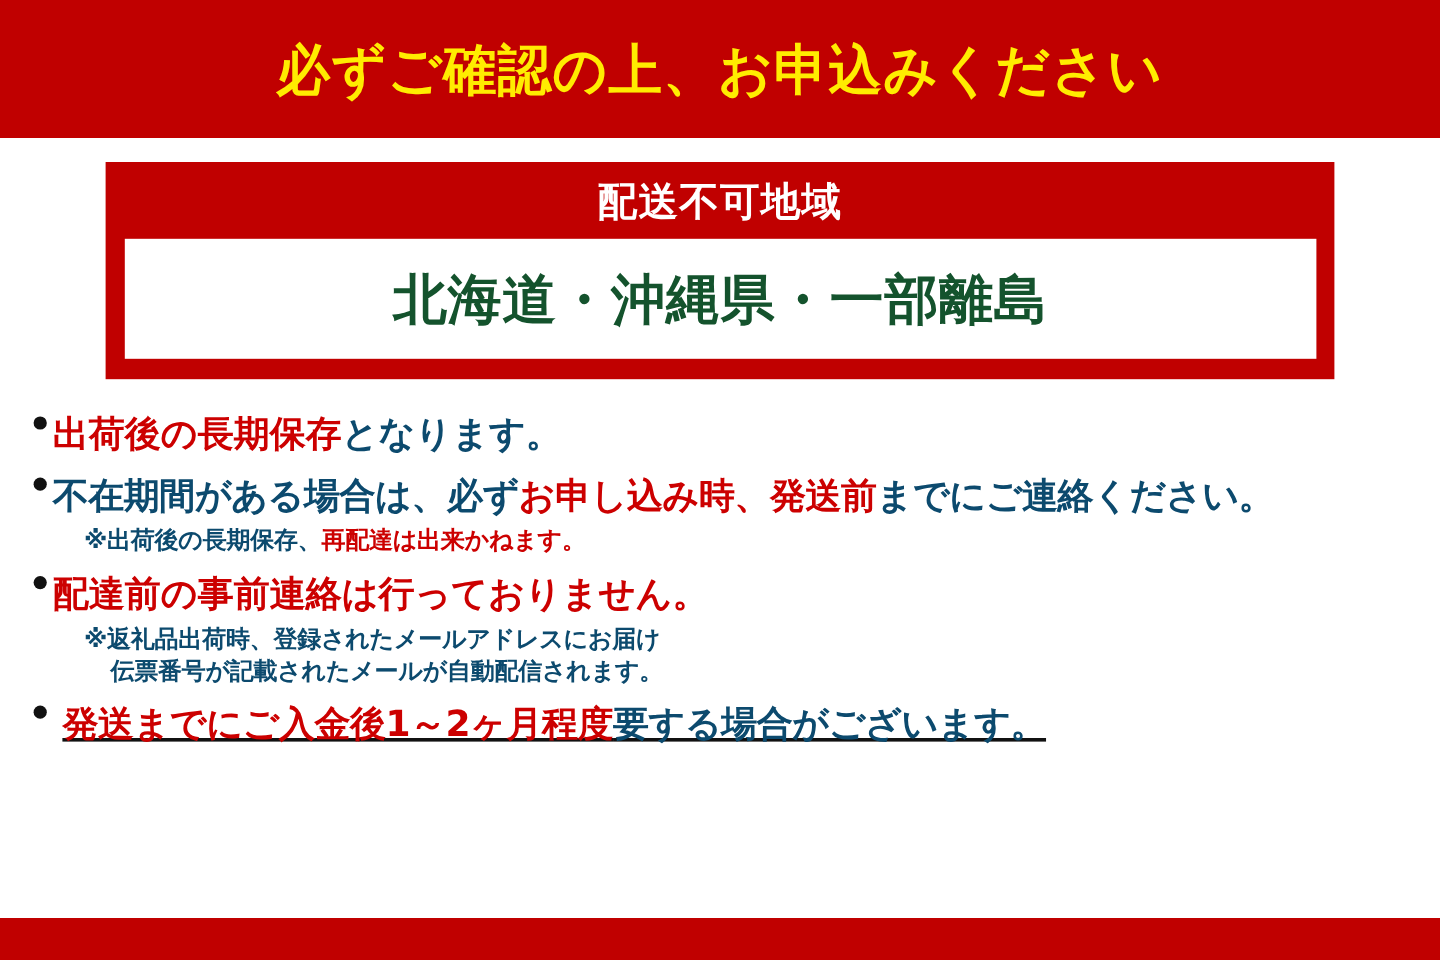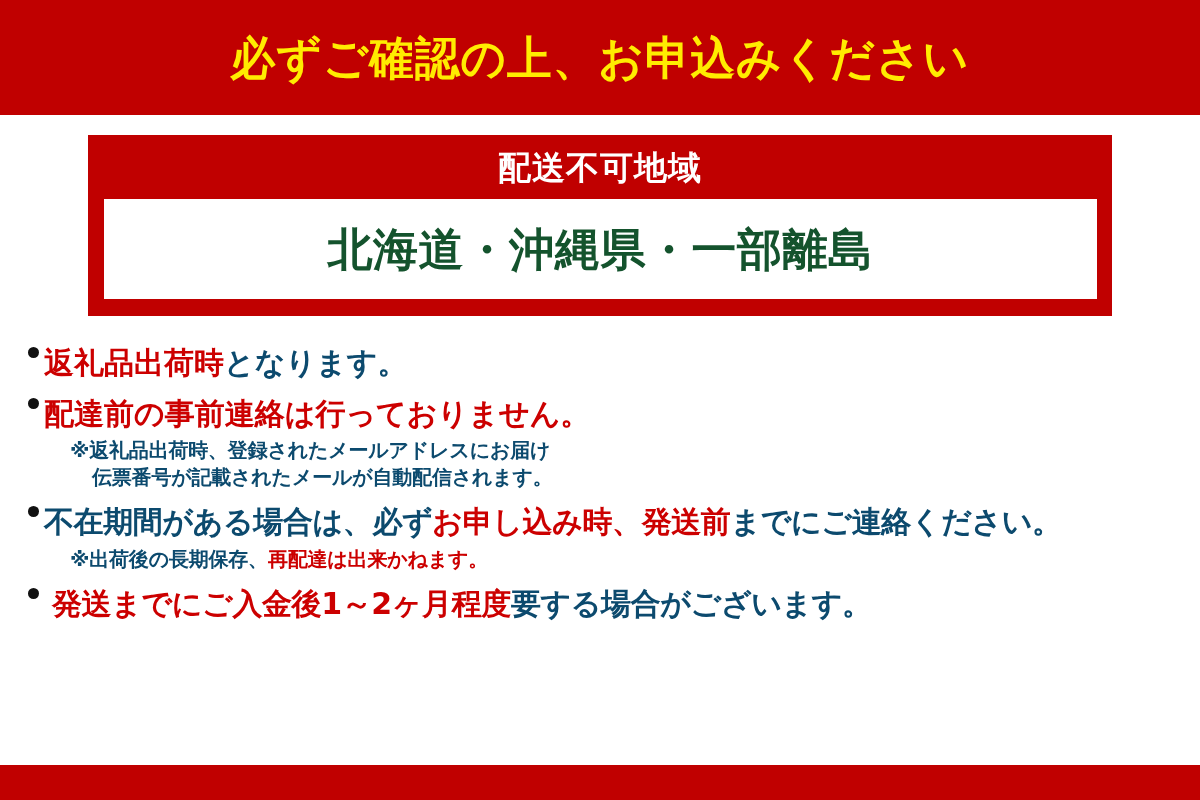--- a/index.html
+++ b/index.html
@@ -142,20 +142,21 @@
   }
   .note-line2 {
     font-size: 30px;
     font-weight: 700;
     line-height: 1.22;
     color: #111111;
     white-space: nowrap;
     margin-top: 4px;
     margin-left: 8px;
     letter-spacing: -0.4px;
+    text-decoration: underline;
   }
 
   .t-red { color: #cc0000; }
   .t-black { color: #0c4a6e; }
 
   
   .nb-1 { margin-top: 0; }
   .nb-2 { margin-top: 22px; }
   .nb-3 { margin-top: 26px; }
   .nb-4 { margin-top: 32px; }
@@ -184,45 +185,45 @@
     <div class="region-box-inner">
       <div class="region-box-inner-text">北海道・沖縄県・一部離島</div>
     </div>
   </div>
 
   <div class="notes">
 
     <div class="note-block nb-1">
       <span class="note-bullet"></span>
       <div class="note-main">
-        <span class="t-red">返礼品出荷時</span><span class="t-black">となります。</span>
+        <span class="t-red">出荷後の長期保存</span><span class="t-black">となります。</span>
+      </div>
+    </div>
+
+    <div class="note-block nb-2">
+      <span class="note-bullet"></span>
+      <div class="note-main tight">
+        <span class="t-black">不在期間がある場合は、必ず</span><span class="t-red">お申し込み時、発送前</span><span class="t-black">までにご連絡ください。</span>
+      </div>
+      <div class="note-sub">
+        <span class="t-black">※出荷後の長期保存、</span><span class="t-red">再配達は出来かねます。</span>
       </div>
     </div>
 
     <div class="note-block nb-3">
       <span class="note-bullet"></span>
       <div class="note-main">
         <span class="t-red">配達前の事前連絡は行っておりません。</span>
       </div>
       <div class="note-sub">
         <span class="t-black">※返礼品出荷時、登録されたメールアドレスにお届け</span>
         <span class="indent-line t-black">伝票番号が記載されたメールが自動配信されます。</span>
       </div>
     </div>
 
-    <div class="note-block nb-2">
-      <span class="note-bullet"></span>
-      <div class="note-main tight">
-        <span class="t-black">不在期間がある場合は、必ず</span><span class="t-red">お申し込み時、発送前</span><span class="t-black">までにご連絡ください。</span>
-      </div>
-      <div class="note-sub">
-        <span class="t-black">※出荷後の長期保存、</span><span class="t-red">再配達は出来かねます。</span>
-      </div>
-    </div>
-
     <div class="note-block nb-4">
       <span class="note-bullet"></span>
       <div class="note-line2">
         <span class="t-red">発送までにご入金後1～2ヶ月程度</span><span class="t-black">要する場合がございます。</span>
       </div>
     </div>
 
   </div>
 
   <div class="footer-bar"></div>

